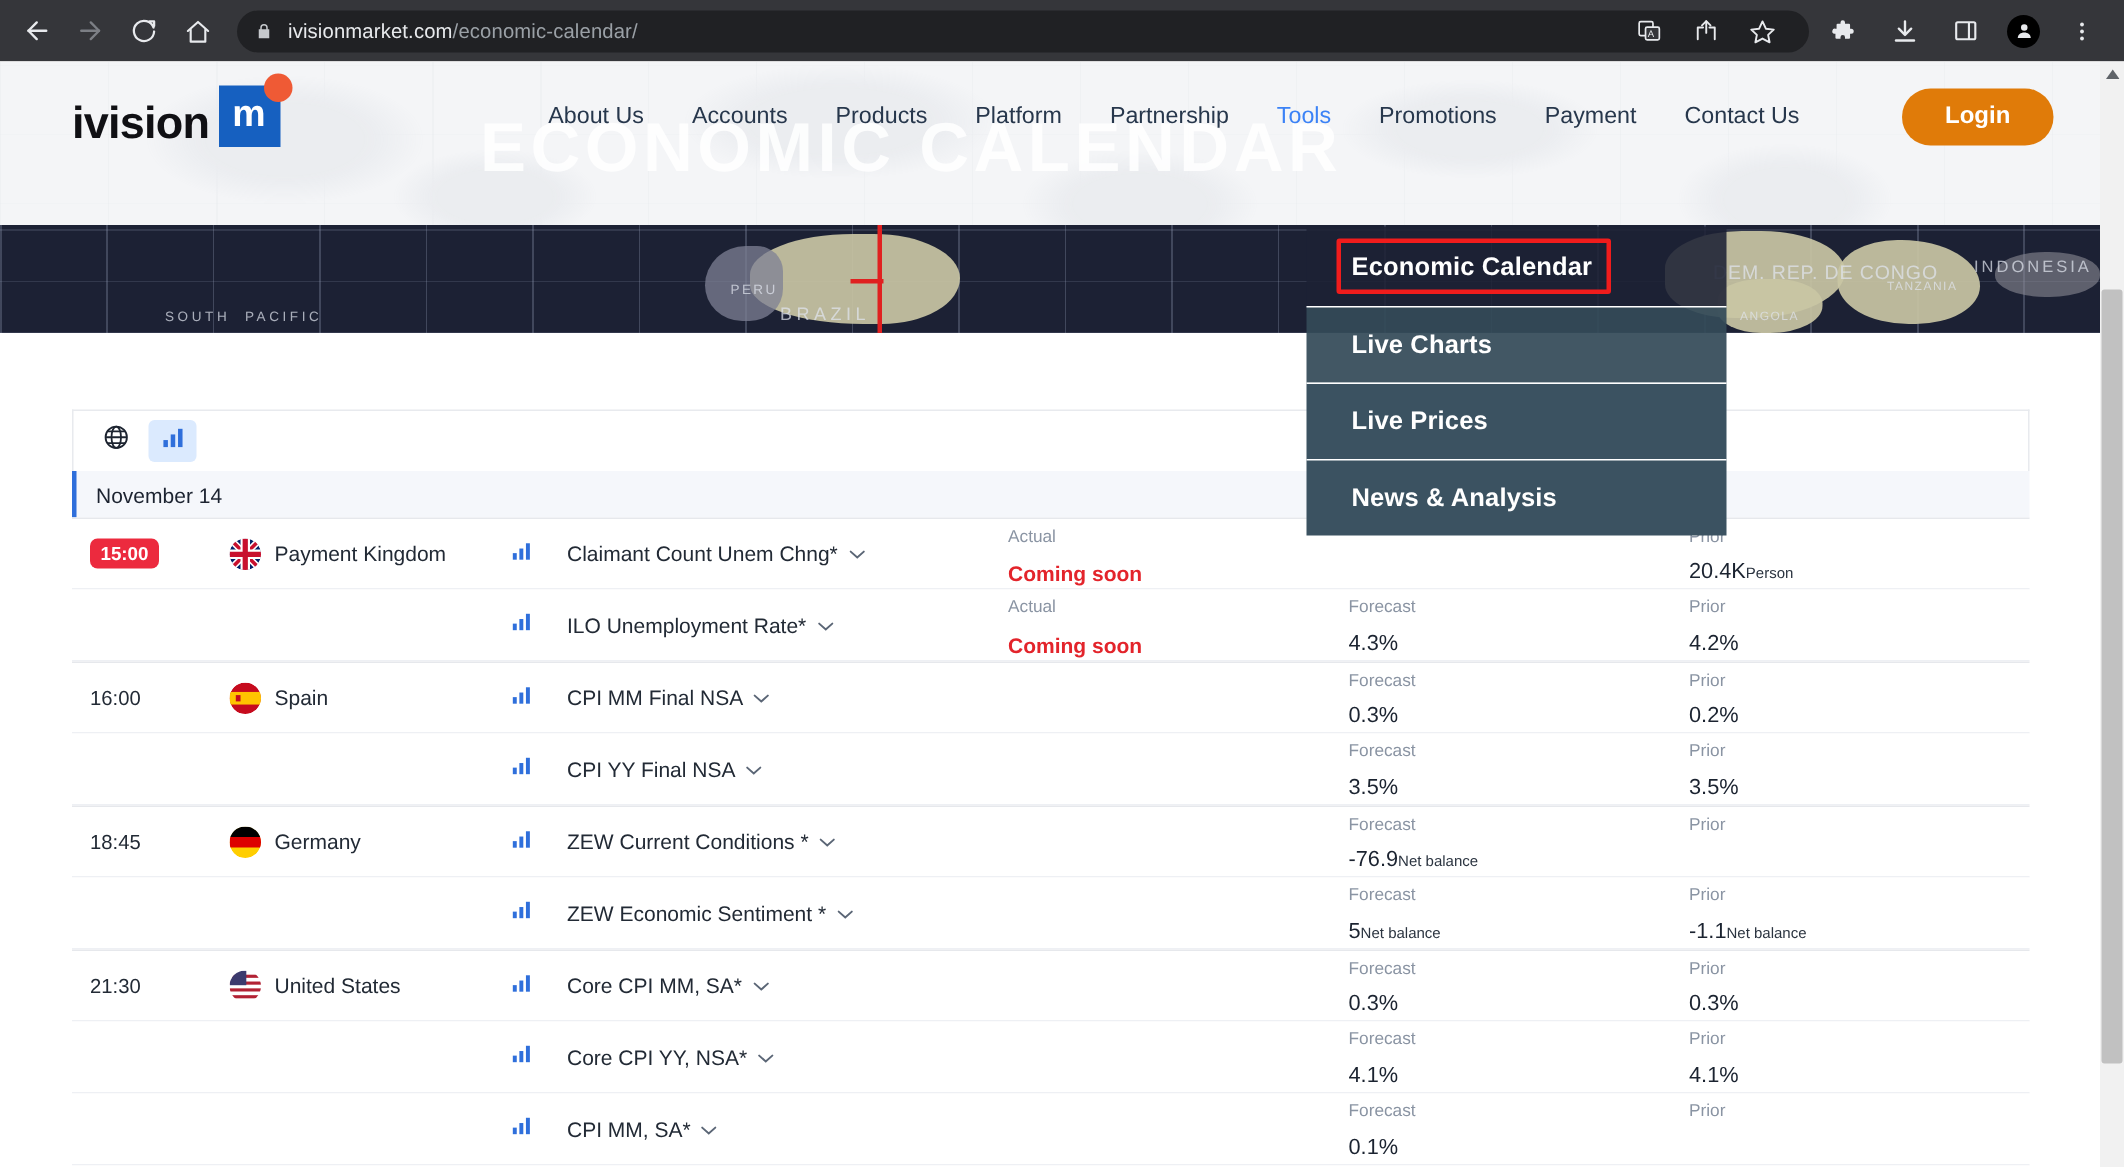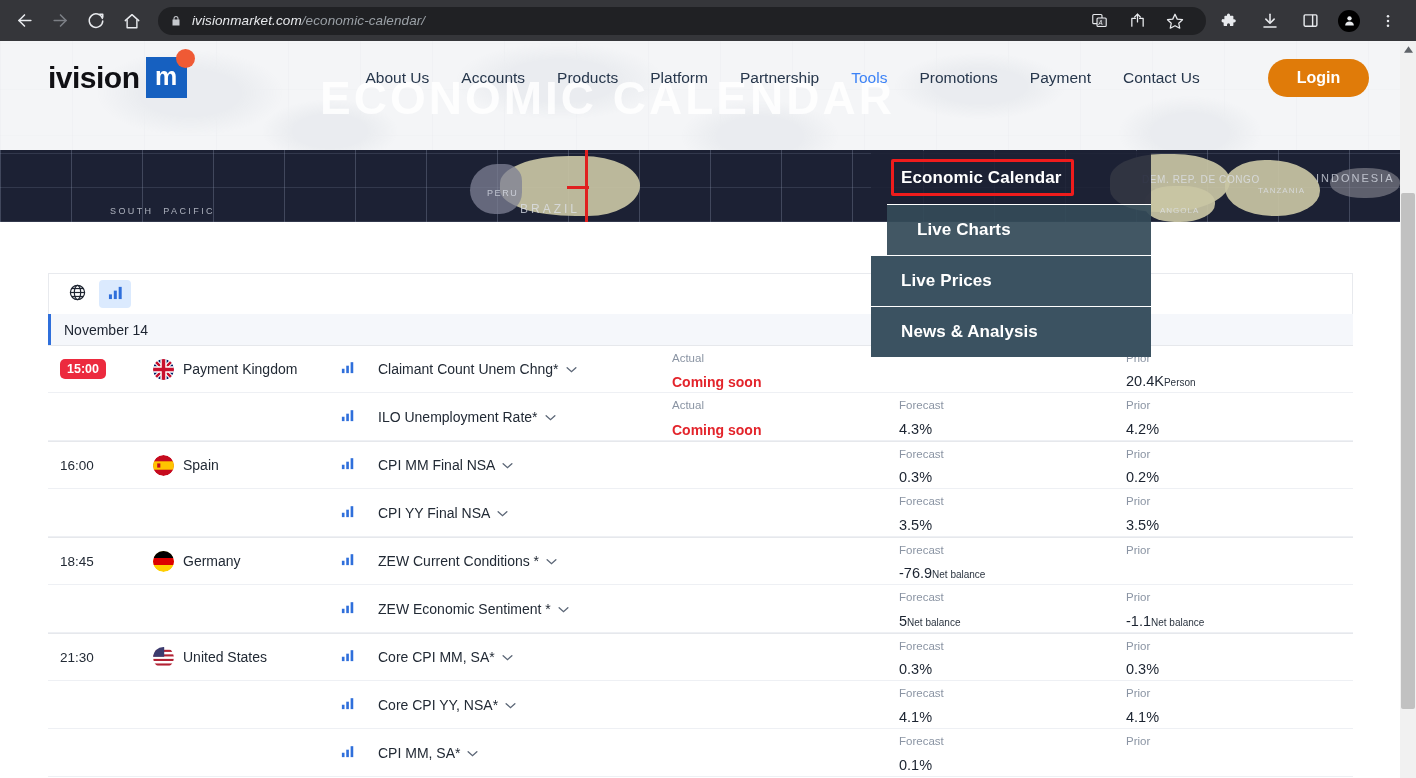--- a/index.html
+++ b/index.html
@@ -11,21 +11,20 @@
   }
 
   
   #browser-chrome {
     height: 41px;
     background: #35363a;
     display: flex;
     align-items: center;
     padding: 0 8px;
     position: relative;
-    font-style: italic;
   }
   .nav-btn {
     width: 32px; height: 32px;
     display: flex; align-items: center; justify-content: center;
     border-radius: 50%;
     margin-right: 4px;
     flex: none;
   }
   .nav-btn svg { display: block; }
   #omnibox {
@@ -115,21 +114,21 @@
   }
   #nav-bar {
     position: relative;
     height: 73px;
     display: flex;
     align-items: center;
     padding: 0 0 0 48px;
     z-index: 5;
   }
   
-  #logo { display: flex; align-items: center; flex: none; }
+  #logo { display: flex; align-items: flex-end; flex: none; }
   #logo-word {
     font-size: 30px;
     font-weight: 700;
     color: #101014;
     letter-spacing: -.5px;
     line-height: 1;
   }
   #logo-mark {
     position: relative;
     width: 41px; height: 41px;
@@ -338,21 +337,21 @@
     position: relative;
   }
   .dd-item.first {
     background: rgba(28,33,52,.88);
     height: 53px;
   }
   .dd-item.rest {
     background: #3b5261;
     border-top: 1px solid #ffffff;
   }
-  .dd-item.second { background: rgba(52,74,88,.93); margin-left: 16px; }
+  .dd-item.second { background: rgba(52,74,88,.93); }
   #dd-highlight-box {
     position: absolute;
     left: 20px; top: 8px;
     width: 183px; height: 37px;
     border: 3px solid #f01c1c;
     border-radius: 2px;
     pointer-events: none;
   }
 
   
@@ -516,21 +515,21 @@
       <div class="land" style="left:470px; top:14px; width:52px; height:50px; border-radius:55% 35% 45% 50%; background:#7d8094; opacity:.75;"></div>
       <div class="land" style="left:1110px; top:4px; width:120px; height:58px; border-radius:44% 48% 55% 40%;"></div>
       <div class="land" style="left:1225px; top:10px; width:95px; height:56px; border-radius:42% 55% 45% 50%;"></div>
       <div class="land" style="left:1145px; top:36px; width:70px; height:36px; border-radius:40% 45% 50% 42%;"></div>
       <div class="land" style="left:1330px; top:18px; width:70px; height:30px; border-radius:48%; background:#8b8b95; opacity:.6;"></div>
       <div class="redline" style="left:585px; top:0; width:3px; height:72px;"></div>
       <div class="redline" style="left:567px; top:36px; width:22px; height:3px;"></div>
       <div class="mlabel" style="left:110px; top:56px;">SOUTH&nbsp; PACIFIC</div>
       <div class="mlabel" style="left:487px; top:38px; font-size:9px; letter-spacing:1.6px;">PERU</div>
       <div class="mlabel" style="left:520px; top:52px; font-size:12px; letter-spacing:3px;">BRAZIL</div>
-      <div class="mlabel" style="left:1142px; top:24px; font-size:10px; letter-spacing:.6px;">DEM. REP. DE CONGO</div>
+      <div class="mlabel" style="left:1142px; top:24px; font-size:13px; letter-spacing:.6px;">DEM. REP. DE CONGO</div>
       <div class="mlabel" style="left:1258px; top:36px; font-size:8px; letter-spacing:1px;">TANZANIA</div>
       <div class="mlabel" style="left:1160px; top:56px; font-size:8px; letter-spacing:1px;">ANGOLA</div>
       <div class="mlabel" style="left:1316px; top:22px; font-size:11px; letter-spacing:2px;">INDONESIA</div>
     </div>
 
     <div id="calendar-wrap">
       <div id="cal-toolbar">
         <div class="tool-ico">
           <span>
             <svg width="19" height="19" viewBox="0 0 24 24" fill="none" stroke="#1d2430" stroke-width="1.5">

